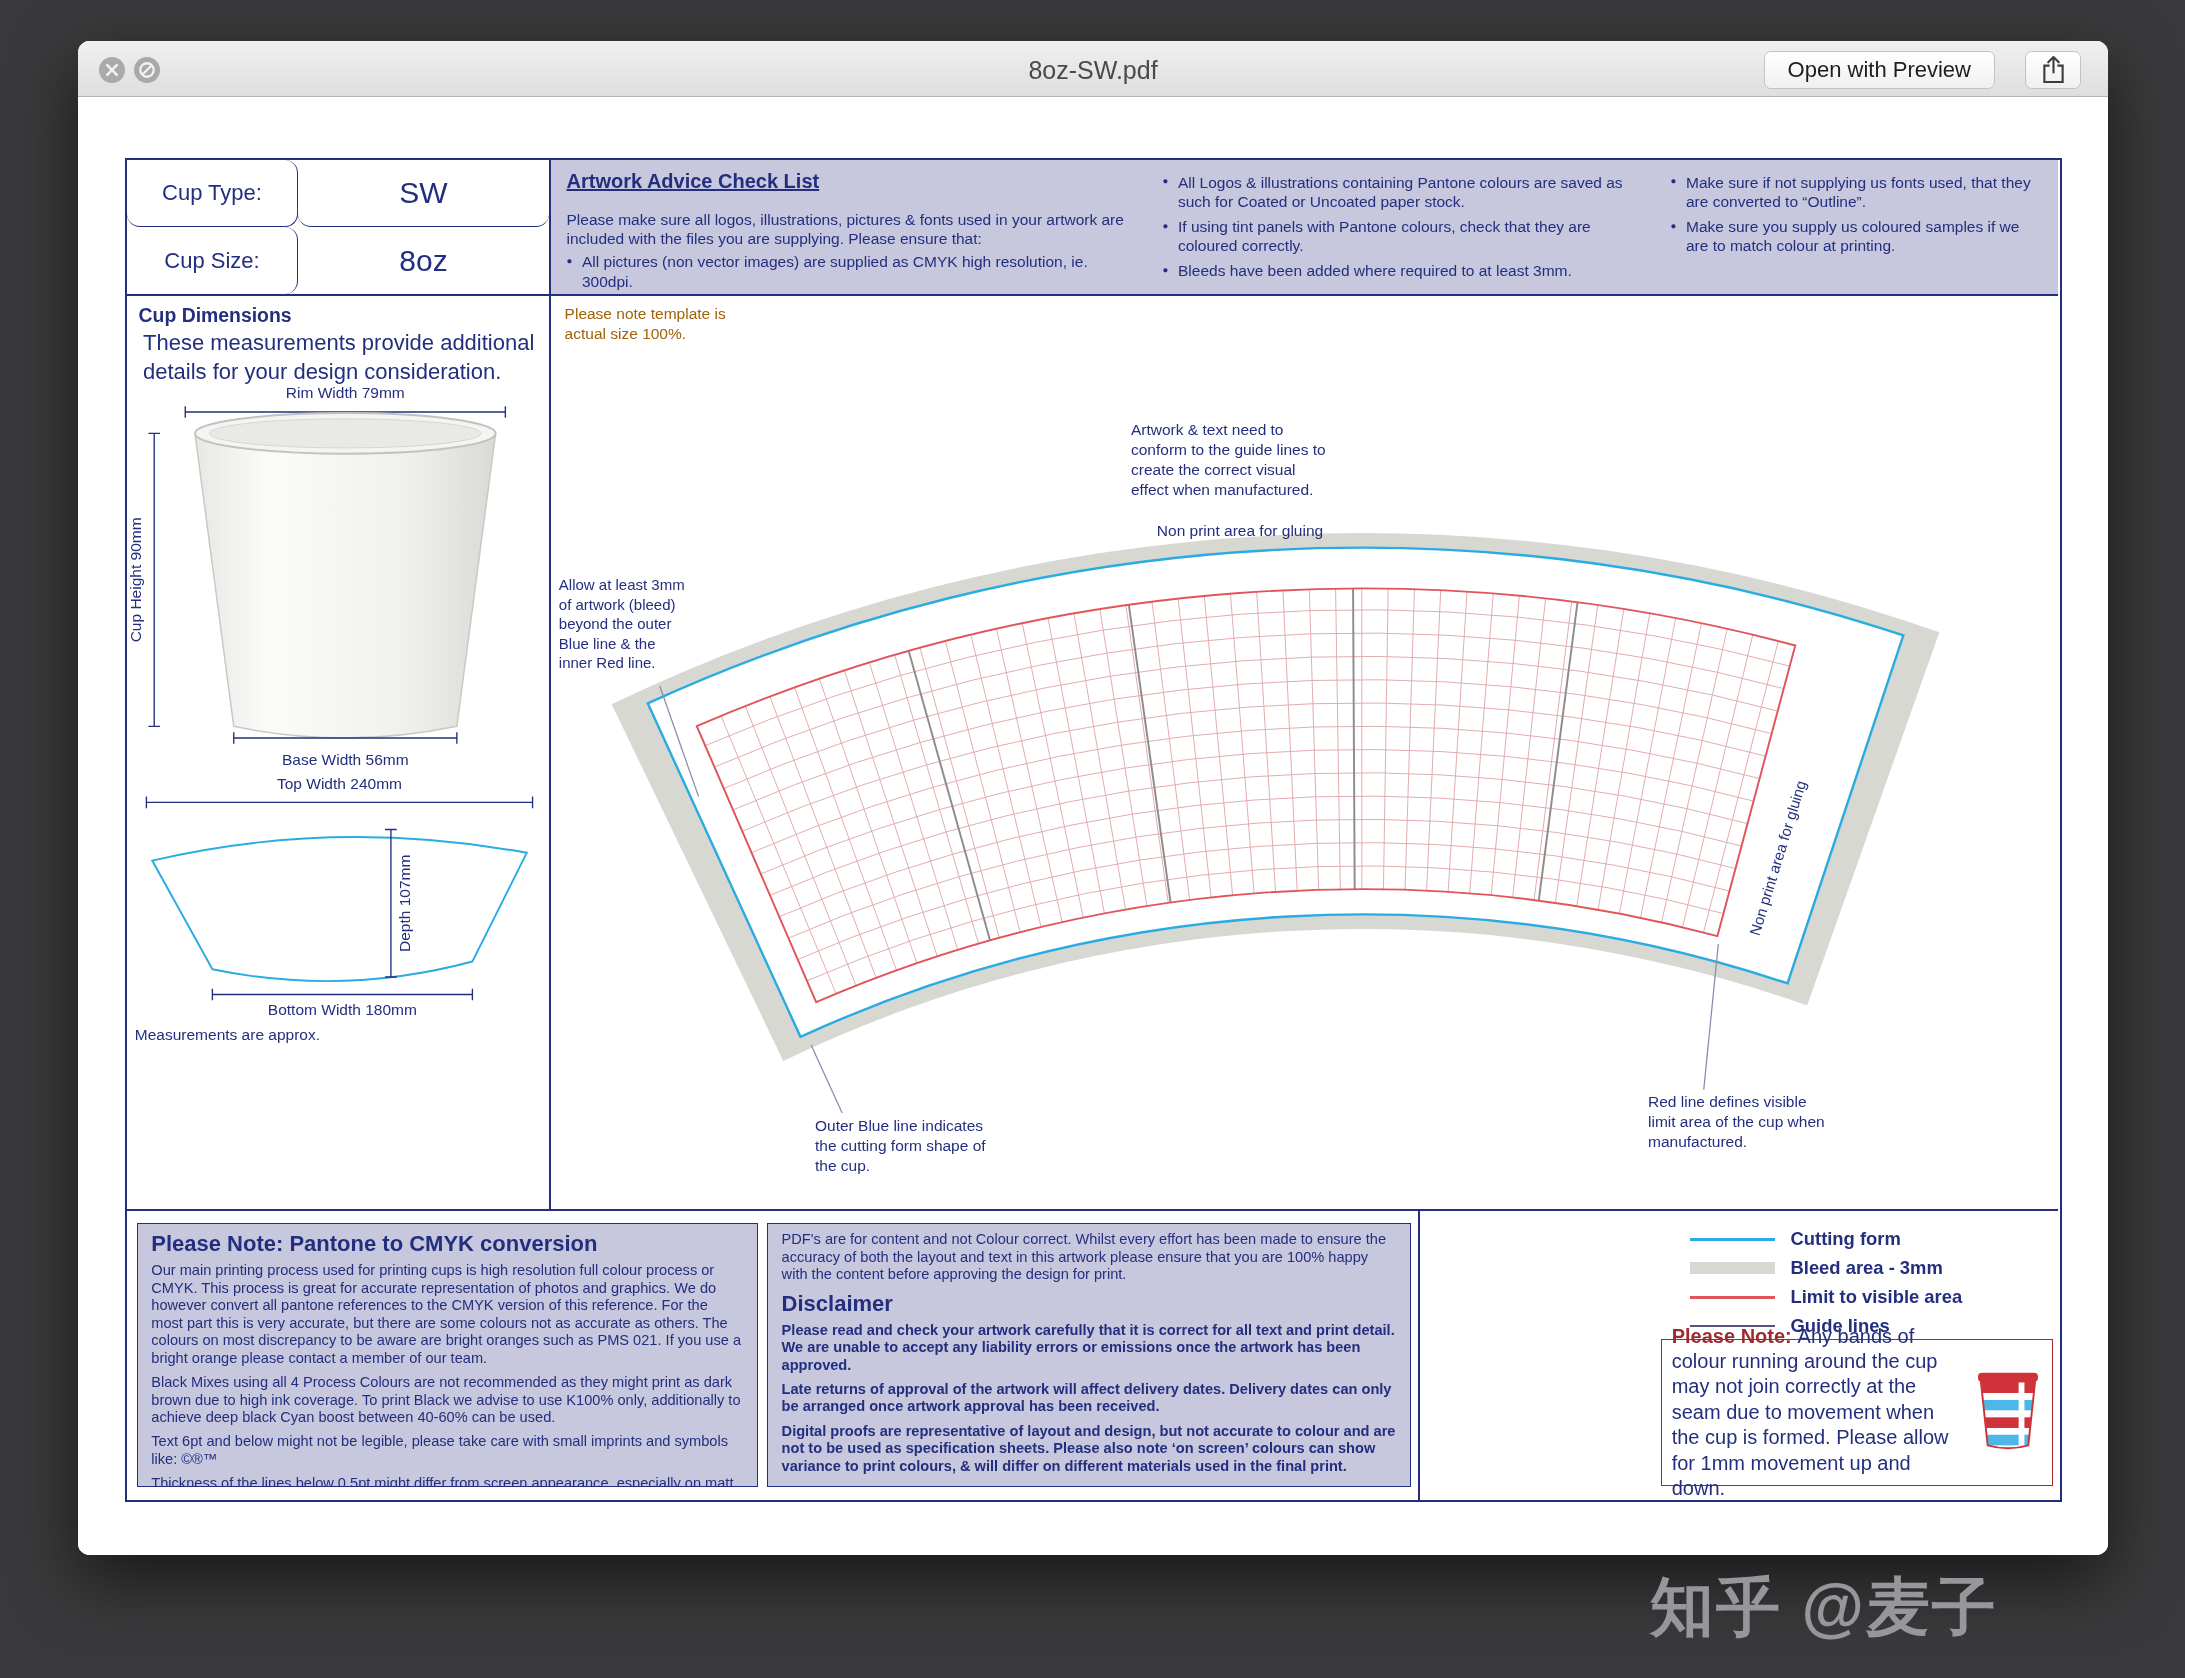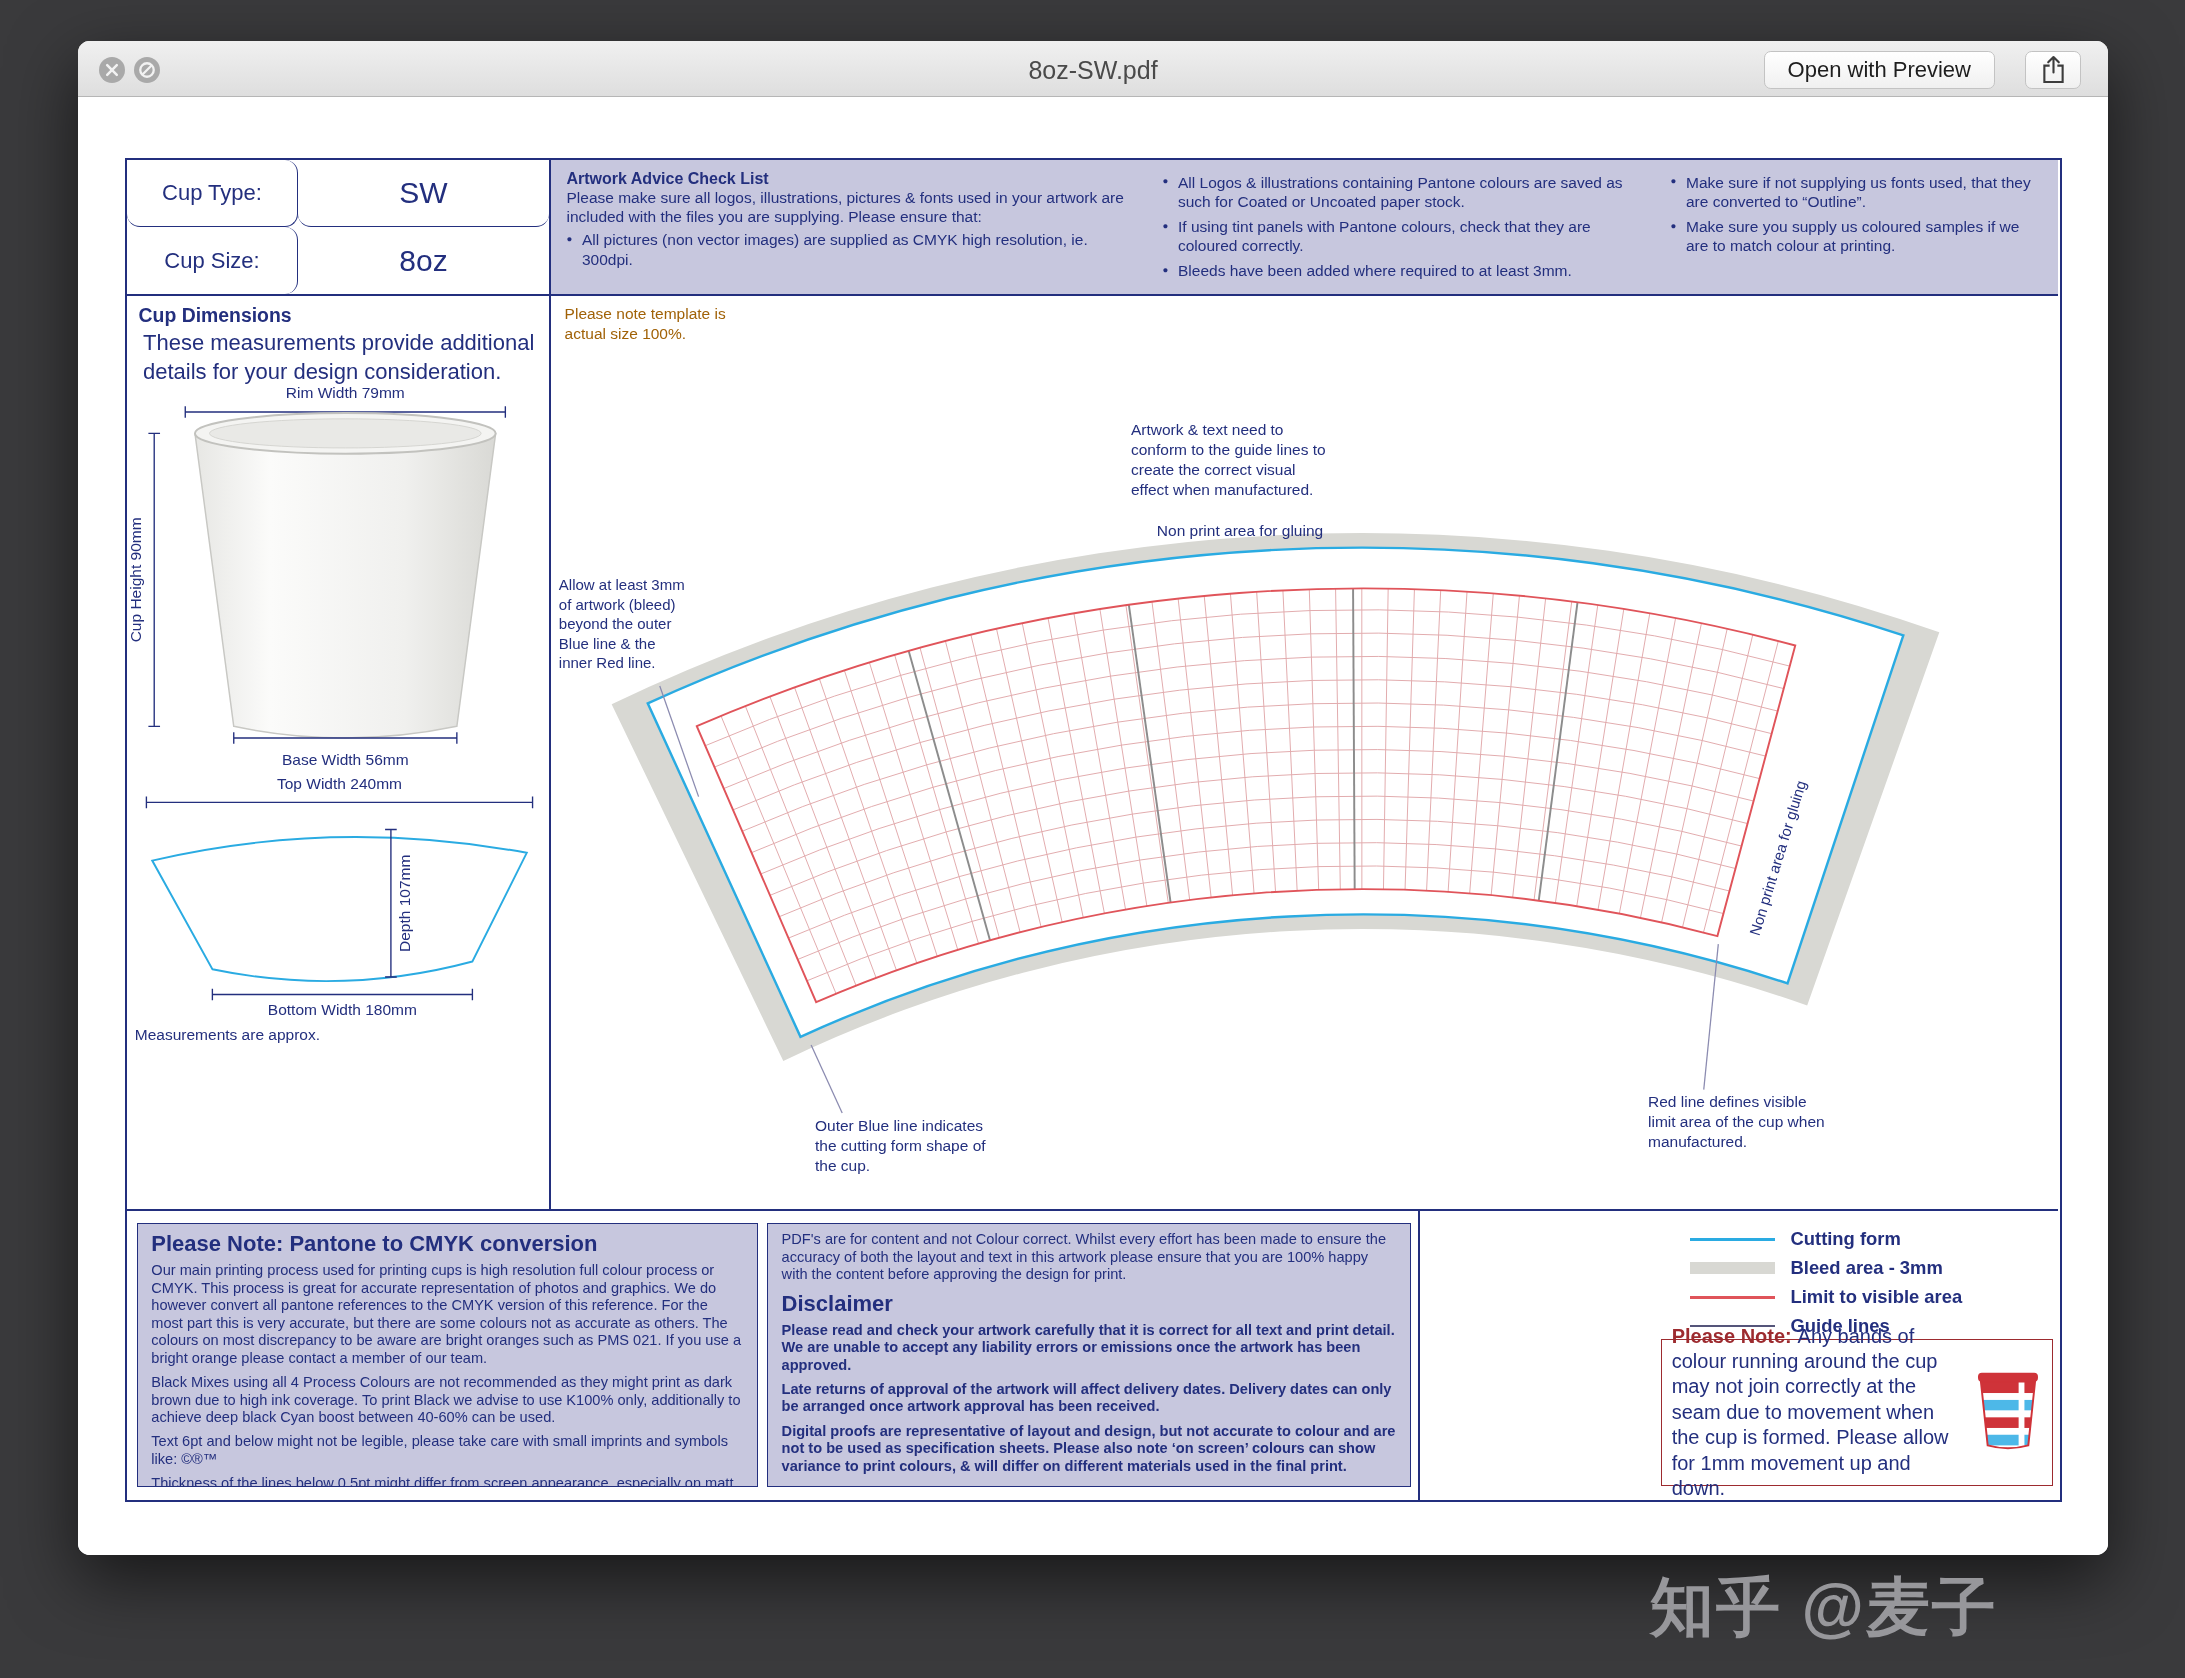--- a/index.html
+++ b/index.html
@@ -31,21 +31,21 @@
   .spec-table { position:absolute; left:0; top:0; width:424px; height:136px;
                 border-right:2.9px solid #232f7e; border-bottom:2.9px solid #232f7e;
                 display:grid; grid-template-columns:171px 1fr; grid-auto-rows:1fr; }
   .st-cell { display:flex; align-items:center; justify-content:center; font-size:22px;border-radius:13px; }
   .st-val { font-size:30px; }
   .st-r1 { border-bottom:1.9px solid #232f7e; }
   .st-c1 { border-right:1.9px solid #232f7e; }
 
   .advice { position:absolute; left:424px; top:0; width:1507px; height:136px; background:#c7c7de;
             border-bottom:2.9px solid #232f7e; display:flex; gap:23px; padding:9.7px 15.5px; overflow:hidden; }
-  .advice h3 { font-size:16px; margin-bottom:0; }
+  .advice h3 { font-size:20px; margin-bottom:17px;text-decoration:underline; }
   .advice p, .advice li { font-size:15.5px; line-height:1.27; }
   .adv-c1 { width:573px; flex:0 0 auto; }
   .adv-c2 { width:485px; flex:0 0 auto; }
   .adv-c3 { flex:1; }
   .advice ul { list-style:none; margin-top:2.9px; }
   .advice li { position:relative; padding-left:15.5px; margin-bottom:4.9px; }
   .advice li::before { content:"●"; position:absolute; left:0; top:2.9px; font-size:9.7px; }
 
   
   .dims-panel { position:absolute; left:0; top:136px; width:424px; height:913px;

